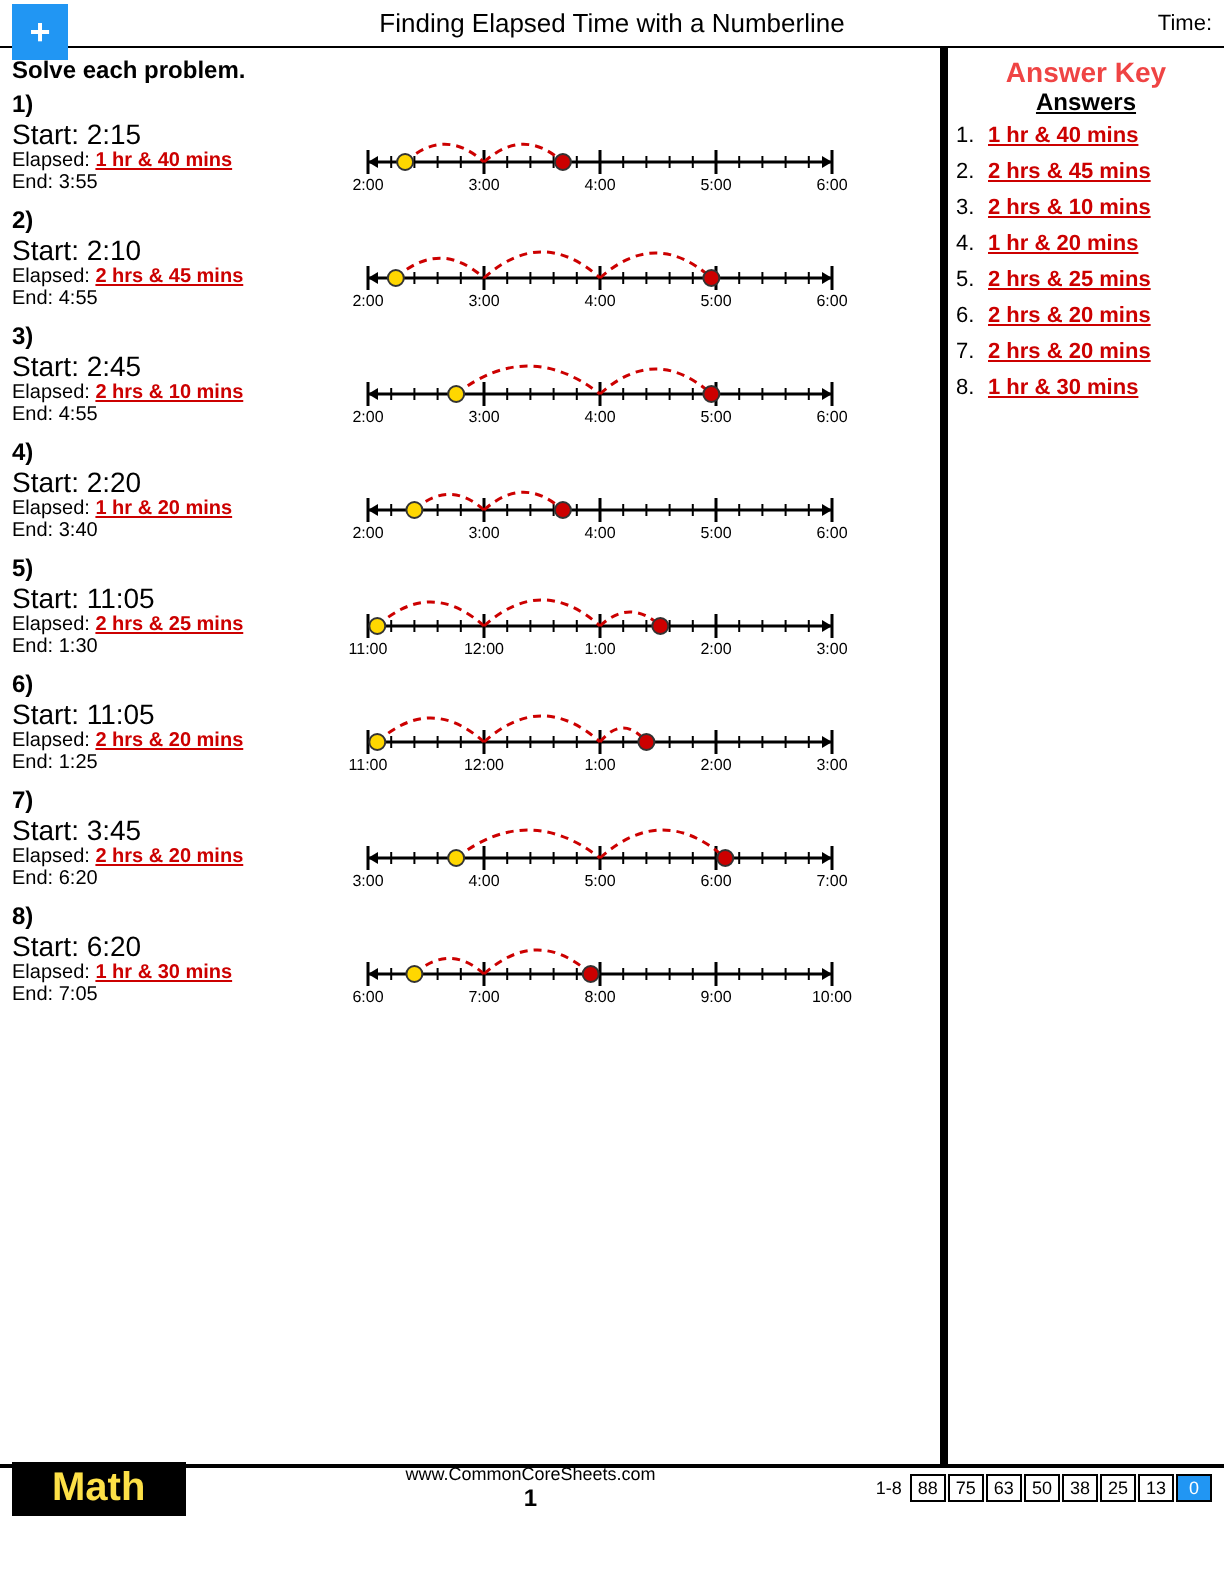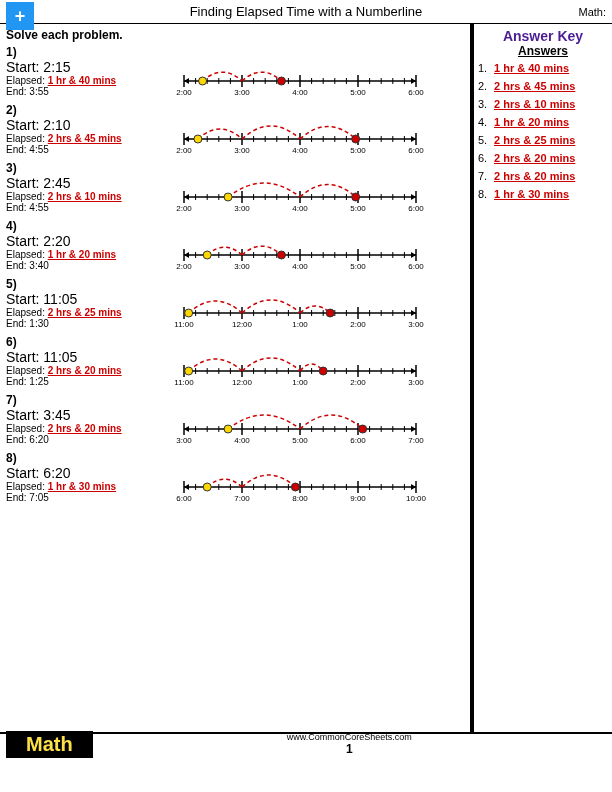--- a/index.html
+++ b/index.html
@@ -108,21 +108,21 @@
       align-items: center;
     }
 
     
     .answer-key {
       width: 140px;
       padding: 4px;
       border-left: 2px solid #000;
     }
     .answer-key-title {
-      color: #4c1d95;
+      color: #ef4444;
       font-weight: bold;
       font-size: 14px;
       text-align: center;
       display: block;
     }
     .answers-label {
       text-align: center;
       font-weight: bold;
       font-size: 12px;
       text-decoration: underline;
@@ -184,21 +184,21 @@
     }
   </style>
 </head>
 <body>
 
 <div class="header">
   <div class="header-logo">
     <span class="header-logo-inner">+</span>
   </div>
   <span class="header-title">Finding Elapsed Time with a Numberline</span>
-  <span class="header-name">Math:</span>
+  <span class="header-name">Time:</span>
 </div>
 
 <div class="main-container">
 
   <div class="left-content">
     <div class="solve-heading">Solve each problem.</div>
 
     <div id="problems-container">
         <div class="problem-row">
           <div class="problem-info">
@@ -622,13 +622,26 @@
   </div>
 
 </div>
 
 <div class="footer">
   <div class="footer-math">Math</div>
   <div class="footer-url">
     <span>www.CommonCoreSheets.com</span><br>
     <span style="font-size:12px;font-weight:bold;">1</span>
   </div>
+  <div style="display:flex;align-items:center;gap:4px;">
+    <span style="font-size:9px;">1-8</span>
+    <div class="footer-boxes" id="footer-boxes-container">
+        <div class="footer-box">88</div>
+        <div class="footer-box">75</div>
+        <div class="footer-box">63</div>
+        <div class="footer-box">50</div>
+        <div class="footer-box">38</div>
+        <div class="footer-box">25</div>
+        <div class="footer-box">13</div>
+        <div class="footer-box footer-box-blue">0</div>
+      </div>
+  </div>
 </div>
 
 </body></html>

